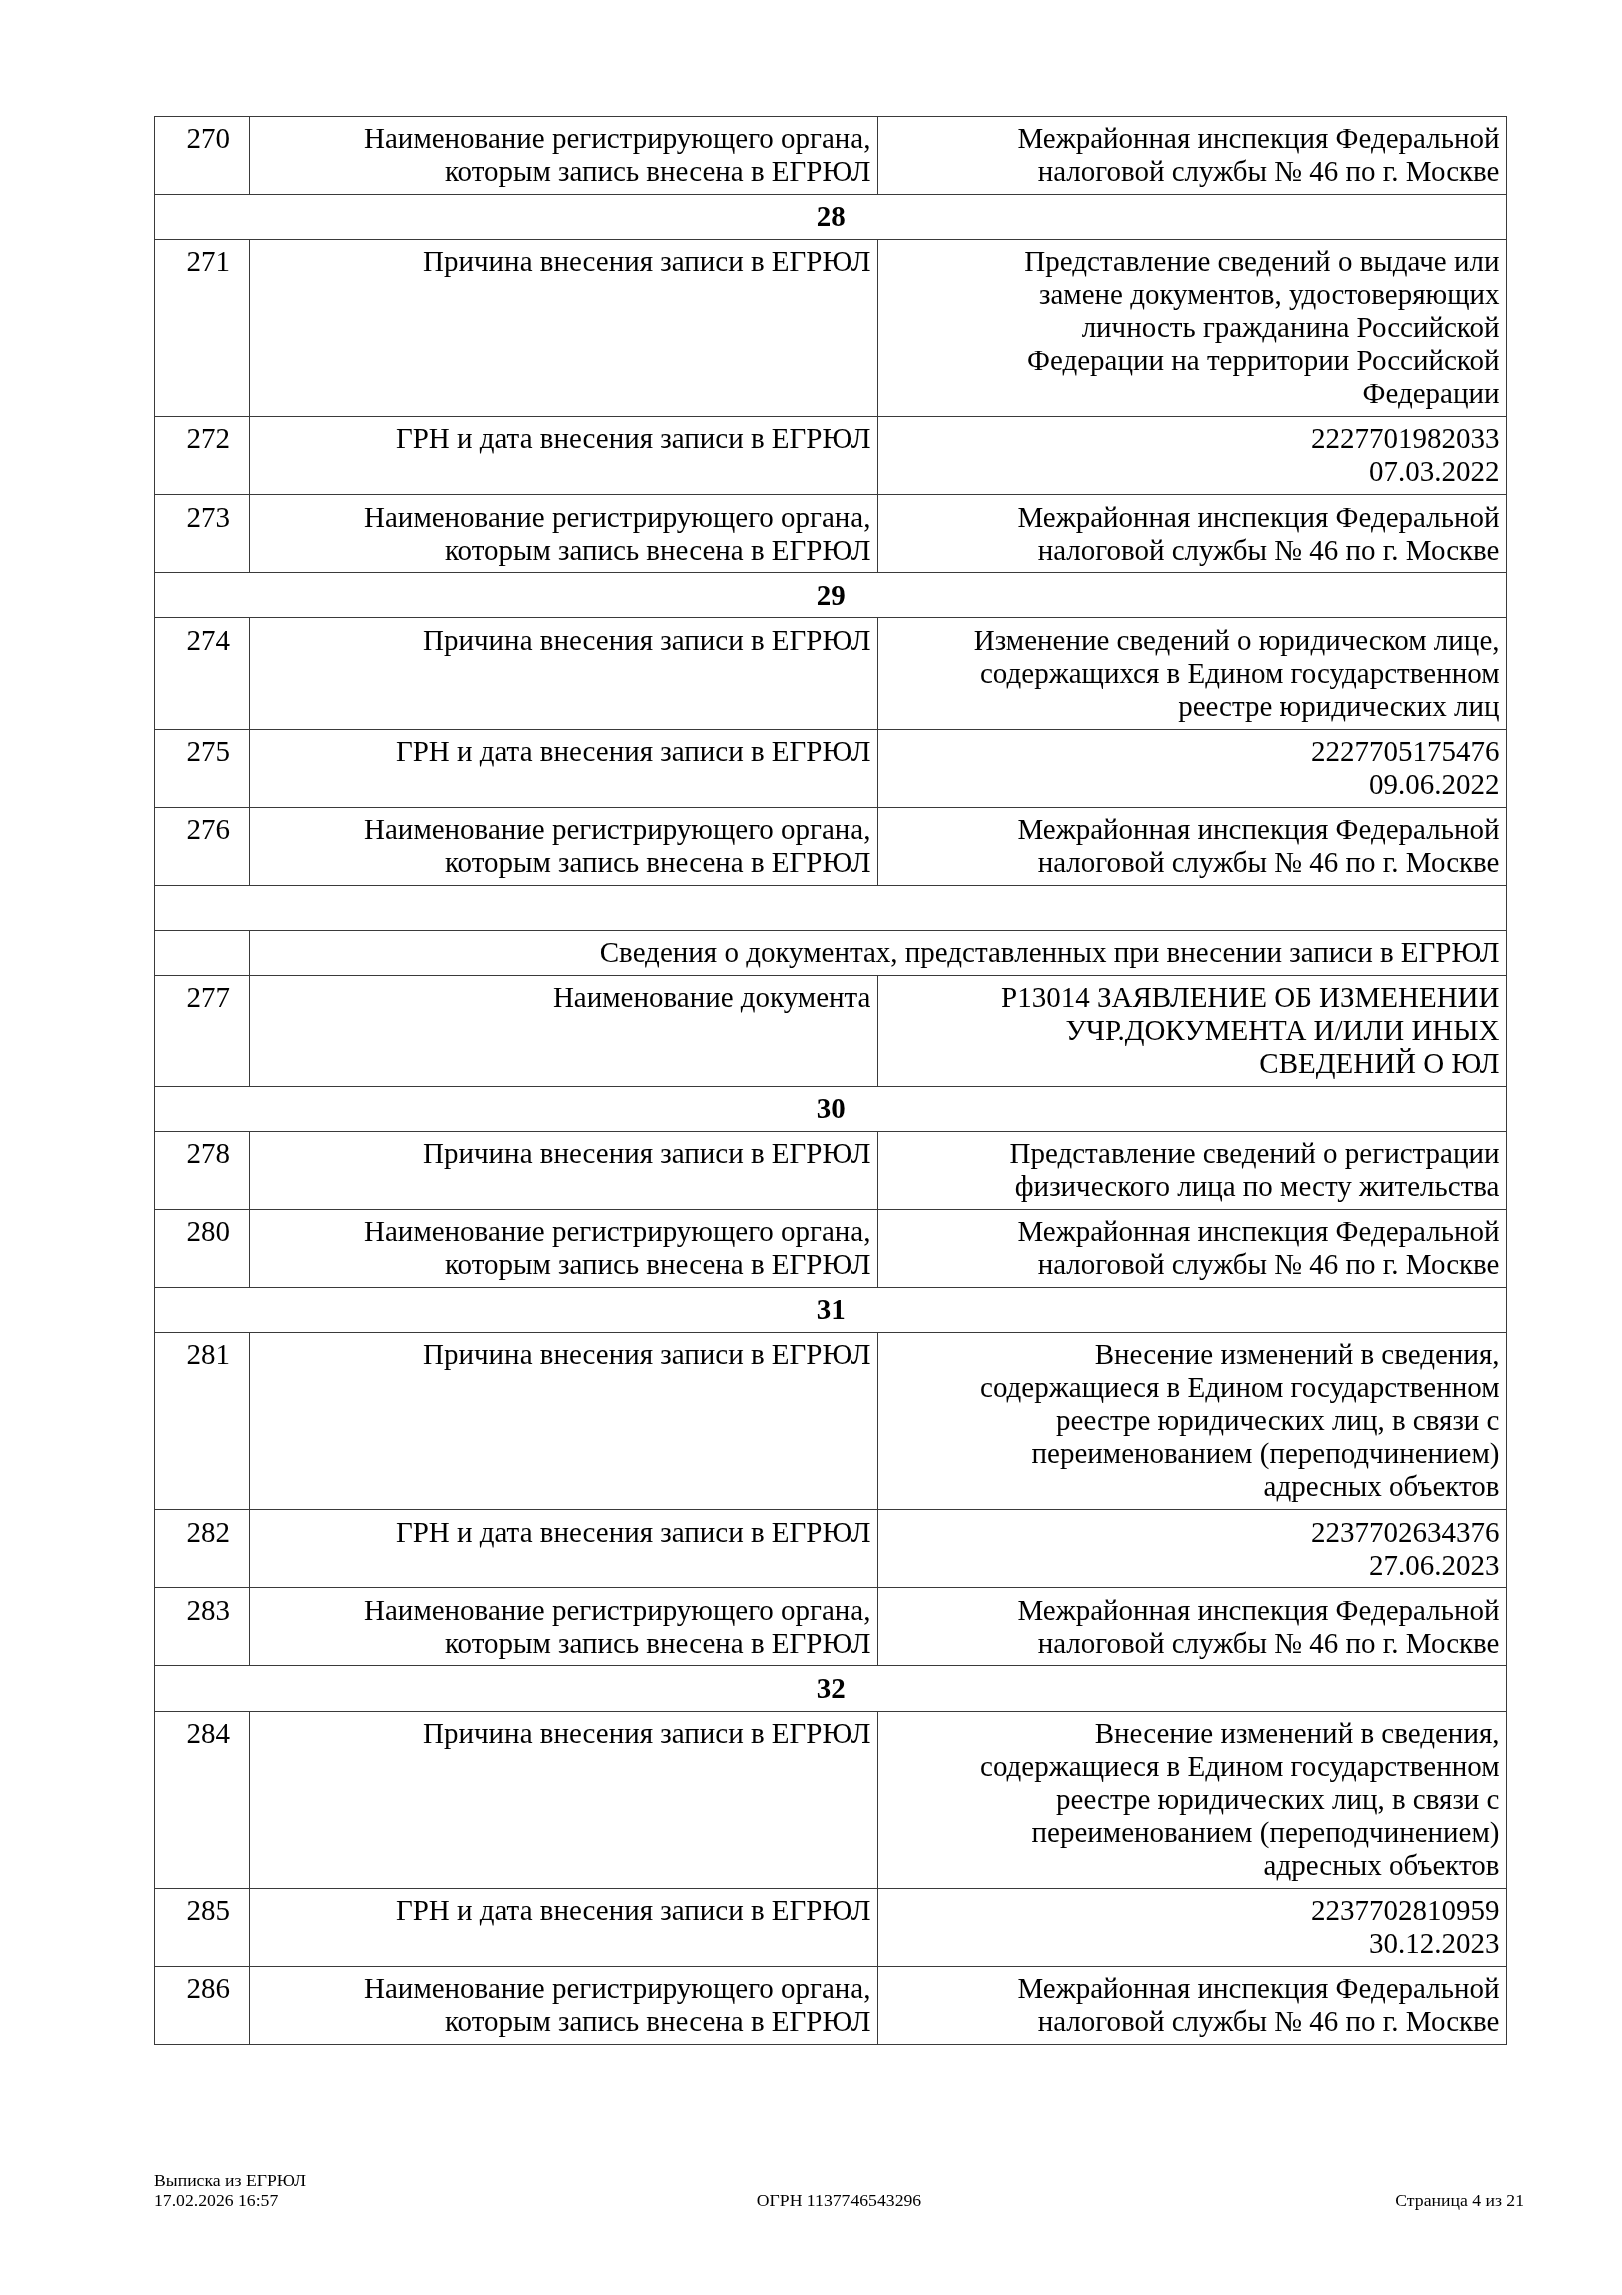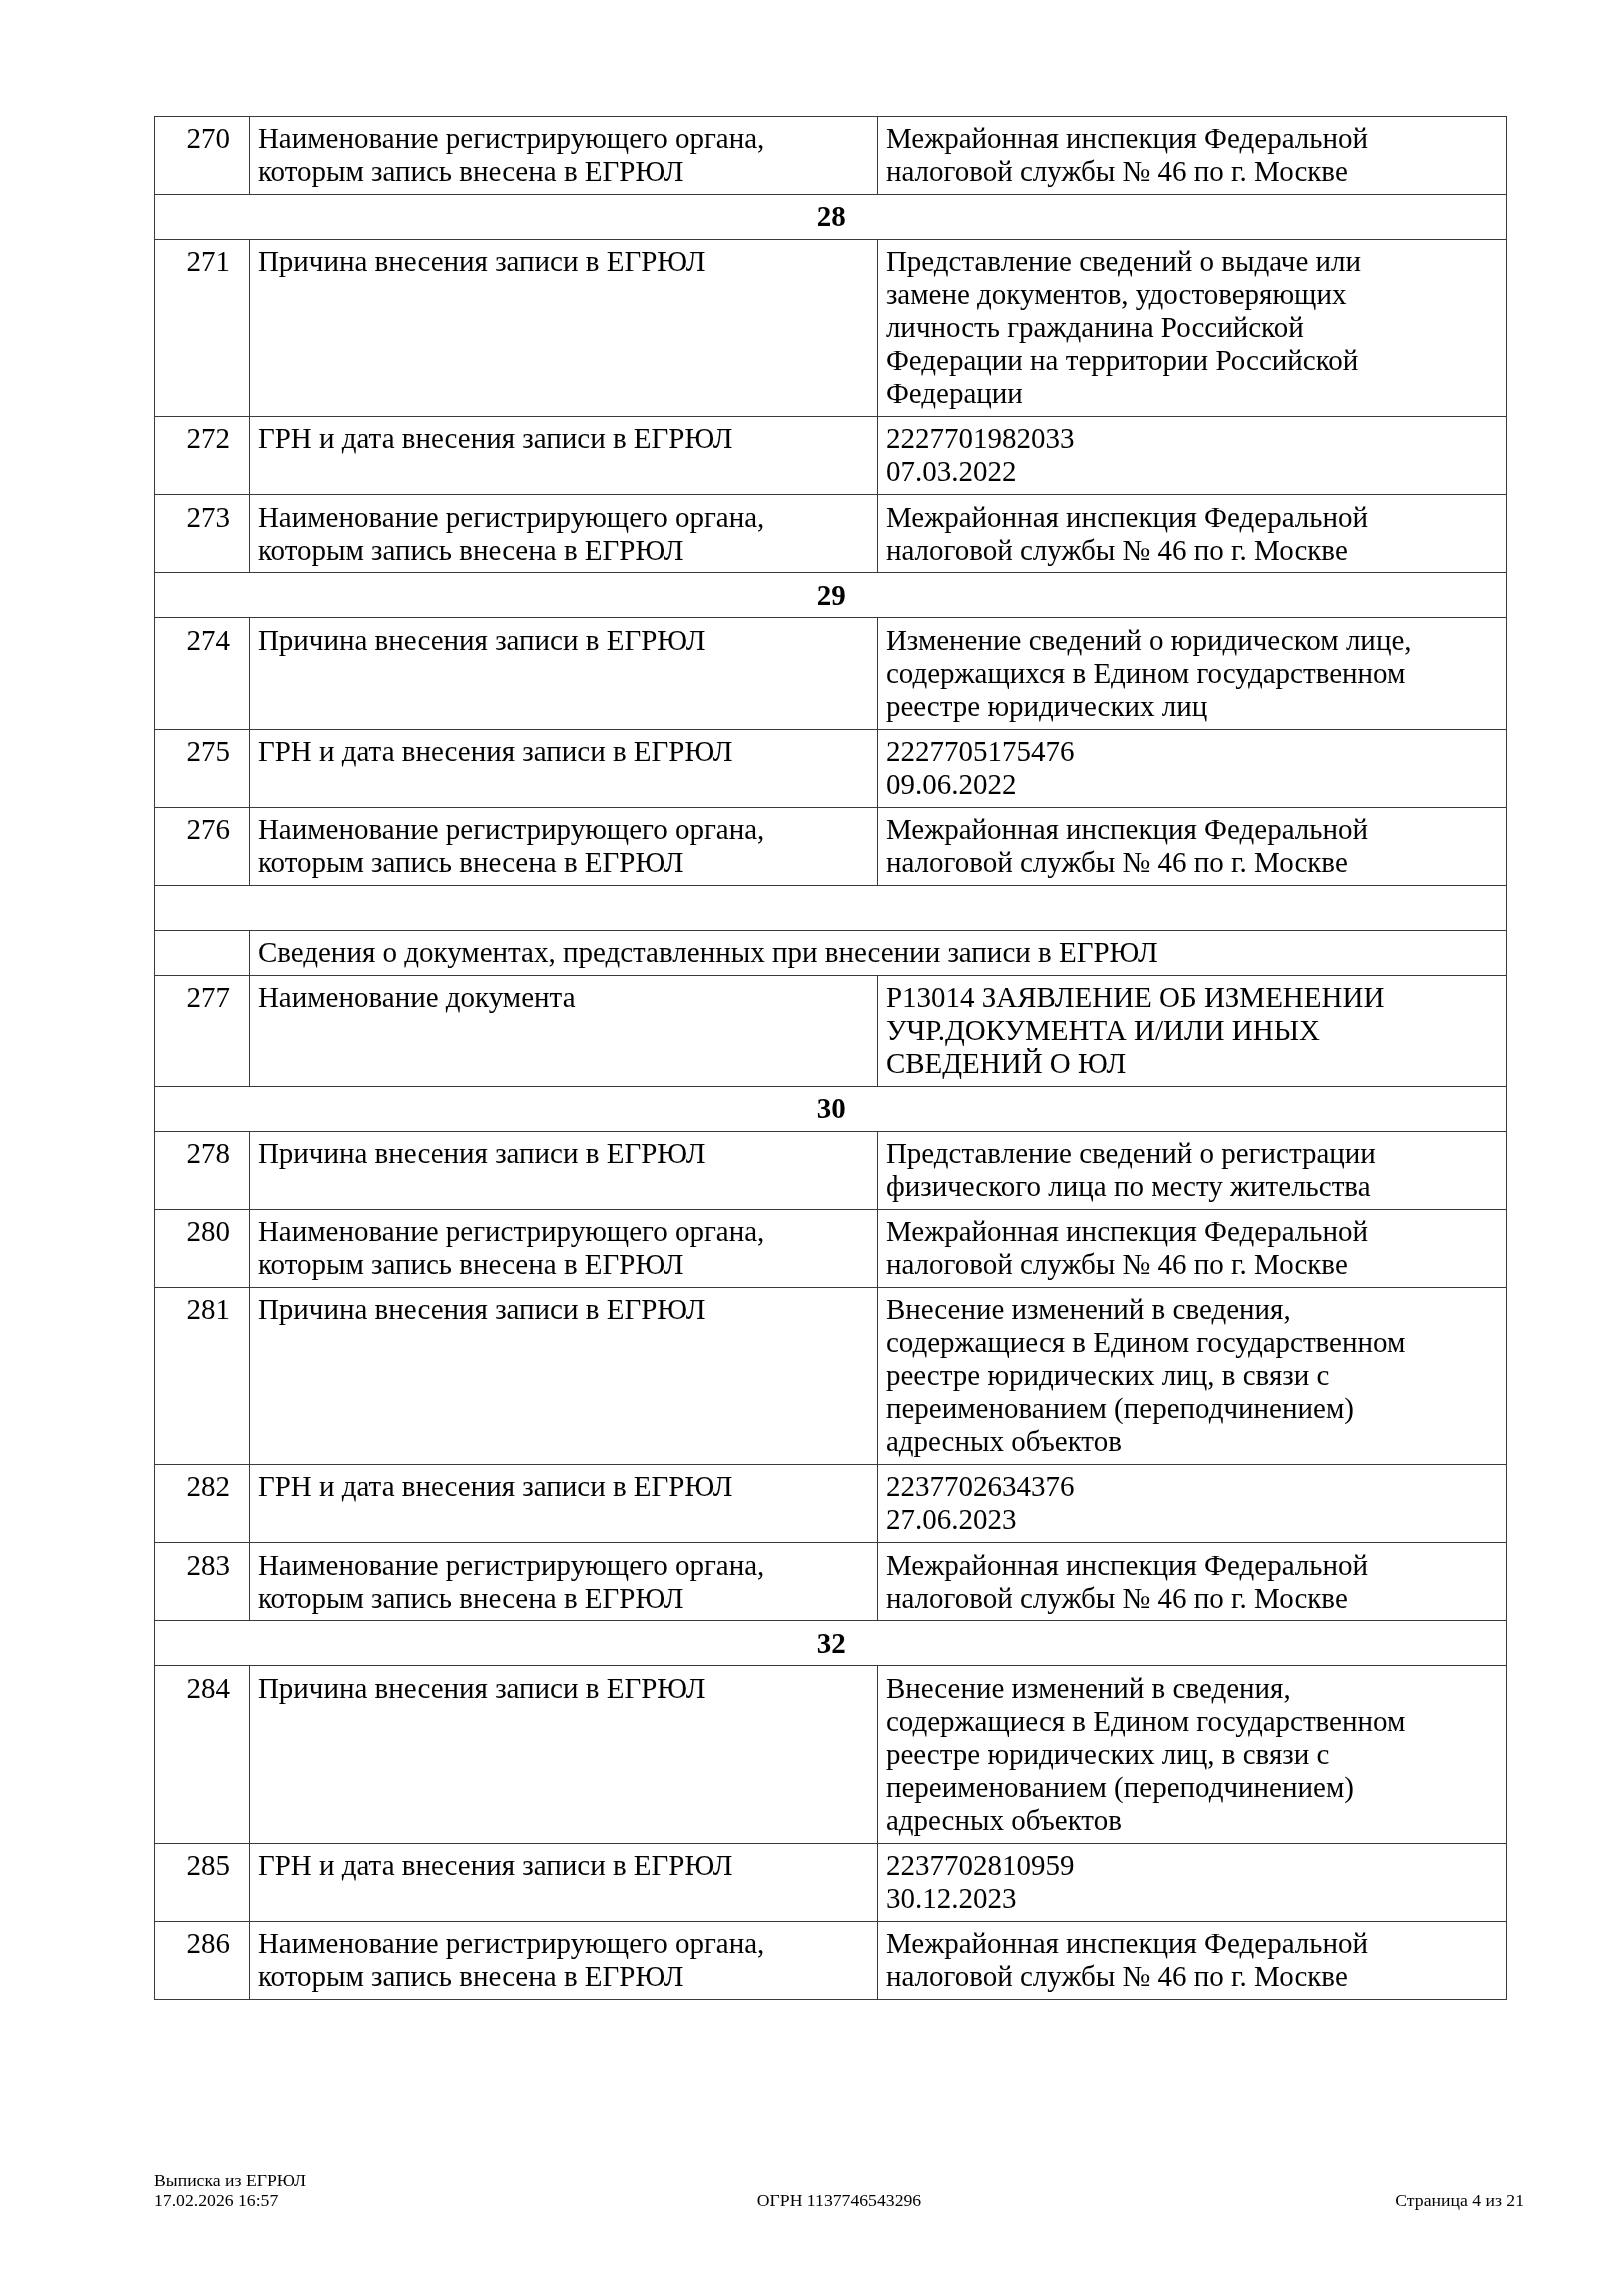--- a/index.html
+++ b/index.html
@@ -31,21 +31,21 @@
     font-size: 29px;
     line-height: 33px;
   }
   table.egrul col.c-num  { width: 95px; }
   table.egrul col.c-name { width: 628px; }
   table.egrul col.c-val  { width: 629px; }
   table.egrul td {
     border: 1.3px solid #3a3a3a;
     vertical-align: top;
     padding: 5.2px 6.5px 5.9px 7.9px;
-    text-align: left;
+    text-align: right;
     white-space: nowrap;
   }
   table.egrul td.num {
     text-align: center;
     padding-left: 15px;
     padding-right: 2.6px;
   }
   table.egrul td.section {
     text-align: center;
     font-weight: bold;
@@ -198,20 +198,23 @@
           <td>
             <span class="line">Наименование регистрирующего органа,</span>
             <span class="line">которым запись внесена в ЕГРЮЛ</span>
           </td>
           <td>
             <span class="line">Межрайонная инспекция Федеральной</span>
             <span class="line">налоговой службы № 46 по г. Москве</span>
           </td>
         </tr>
         <tr>
+          <td colspan="3" class="section">31</td>
+        </tr>
+        <tr>
           <td class="num">281</td>
           <td>
             <span class="line">Причина внесения записи в ЕГРЮЛ</span>
           </td>
           <td>
             <span class="line">Внесение изменений в сведения,</span>
             <span class="line">содержащиеся в Едином государственном</span>
             <span class="line">реестре юридических лиц, в связи с</span>
             <span class="line">переименованием (переподчинением)</span>
             <span class="line">адресных объектов</span>

